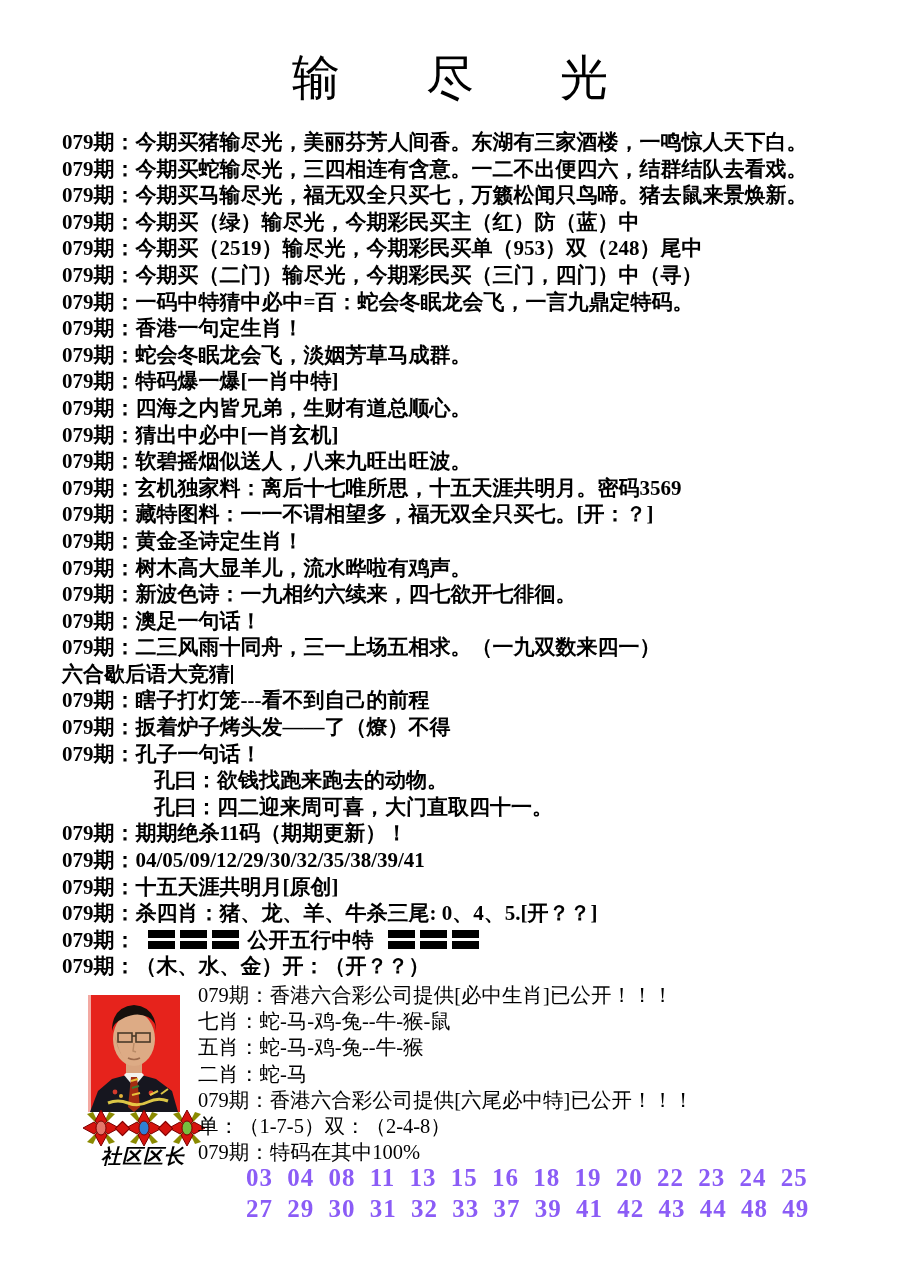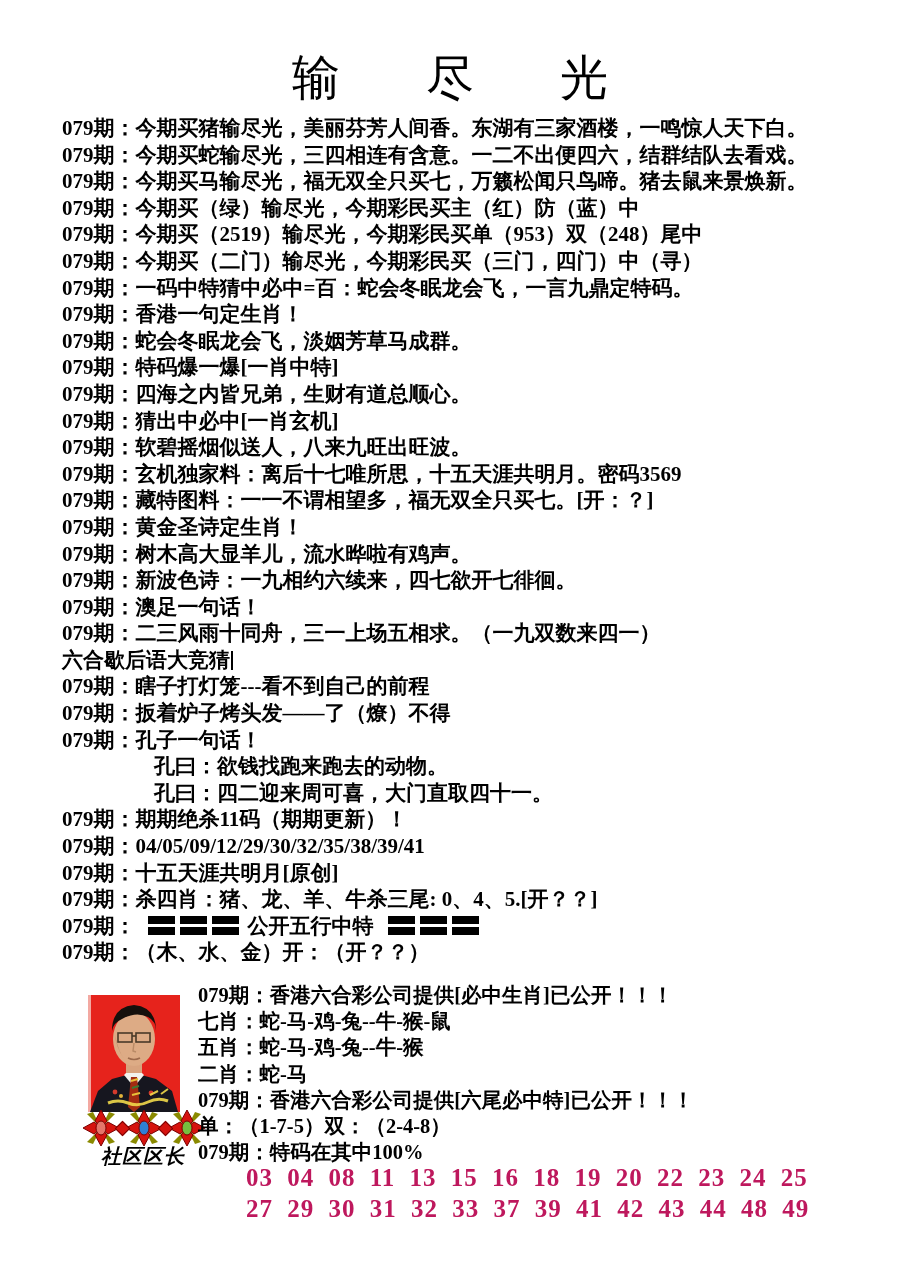--- a/index.html
+++ b/index.html
@@ -12,21 +12,21 @@
 
   
   .title{
     position:absolute;top:46px;left:0;width:100%;
     display:flex;justify-content:center;gap:86px;
     font-size:48px;font-weight:400;letter-spacing:0;
   }
 
   
   .lines{
-    position:absolute;top:115px;left:62px;width:830px;
+    position:absolute;top:129px;left:62px;width:830px;
     font-size:21px;font-weight:700;line-height:26.6px;
     white-space:nowrap;
   }
   .line{height:26.6px;}
   .line.indent{padding-left:92px;}
   .cursor{
     display:inline-block;width:2px;height:19px;background:#000;
     margin-left:1px;vertical-align:-3px;
   }
   .barpair{
@@ -53,21 +53,21 @@
     transform:rotate(45deg);margin:0 -3px;flex:none;
   }
   .caption{
     position:absolute;left:101px;top:1143px;
     font-size:20px;font-weight:700;letter-spacing:1px;font-style:italic;
   }
 
   
   .info{
     position:absolute;left:198px;top:982px;
-    font-size:20.5px;font-weight:700;line-height:26.2px;white-space:nowrap;
+    font-size:20.5px;font-weight:400;line-height:26.2px;white-space:nowrap;
   }
   .iline{height:26.2px;}
 
   
   .nums{
     position:absolute;left:246px;top:1163px;
     font-size:25px;font-weight:700;line-height:30.5px;
     letter-spacing:1px;word-spacing:7px;white-space:nowrap;
   }
 </style>
@@ -197,18 +197,18 @@
   <div class="info">
       <div class="iline">079期：香港六合彩公司提供[必中生肖]已公开！！！</div>
       <div class="iline">七肖：蛇-马-鸡-兔--牛-猴-鼠</div>
       <div class="iline">五肖：蛇-马-鸡-兔--牛-猴</div>
       <div class="iline">二肖：蛇-马</div>
       <div class="iline">079期：香港六合彩公司提供[六尾必中特]已公开！！！</div>
       <div class="iline">单：（1-7-5）双：（2-4-8）</div>
       <div class="iline">079期：特码在其中100%</div>
     </div>
 
-  <div class="nums" style="color: #be185d;">
+  <div class="nums" style="color: #8b5cf6;">
     <div>03 04 08 11 13 15 16 18 19 20 22 23 24 25</div>
     <div>27 29 30 31 32 33 37 39 41 42 43 44 48 49</div>
   </div>
 
 </div>
 
 </body></html>

